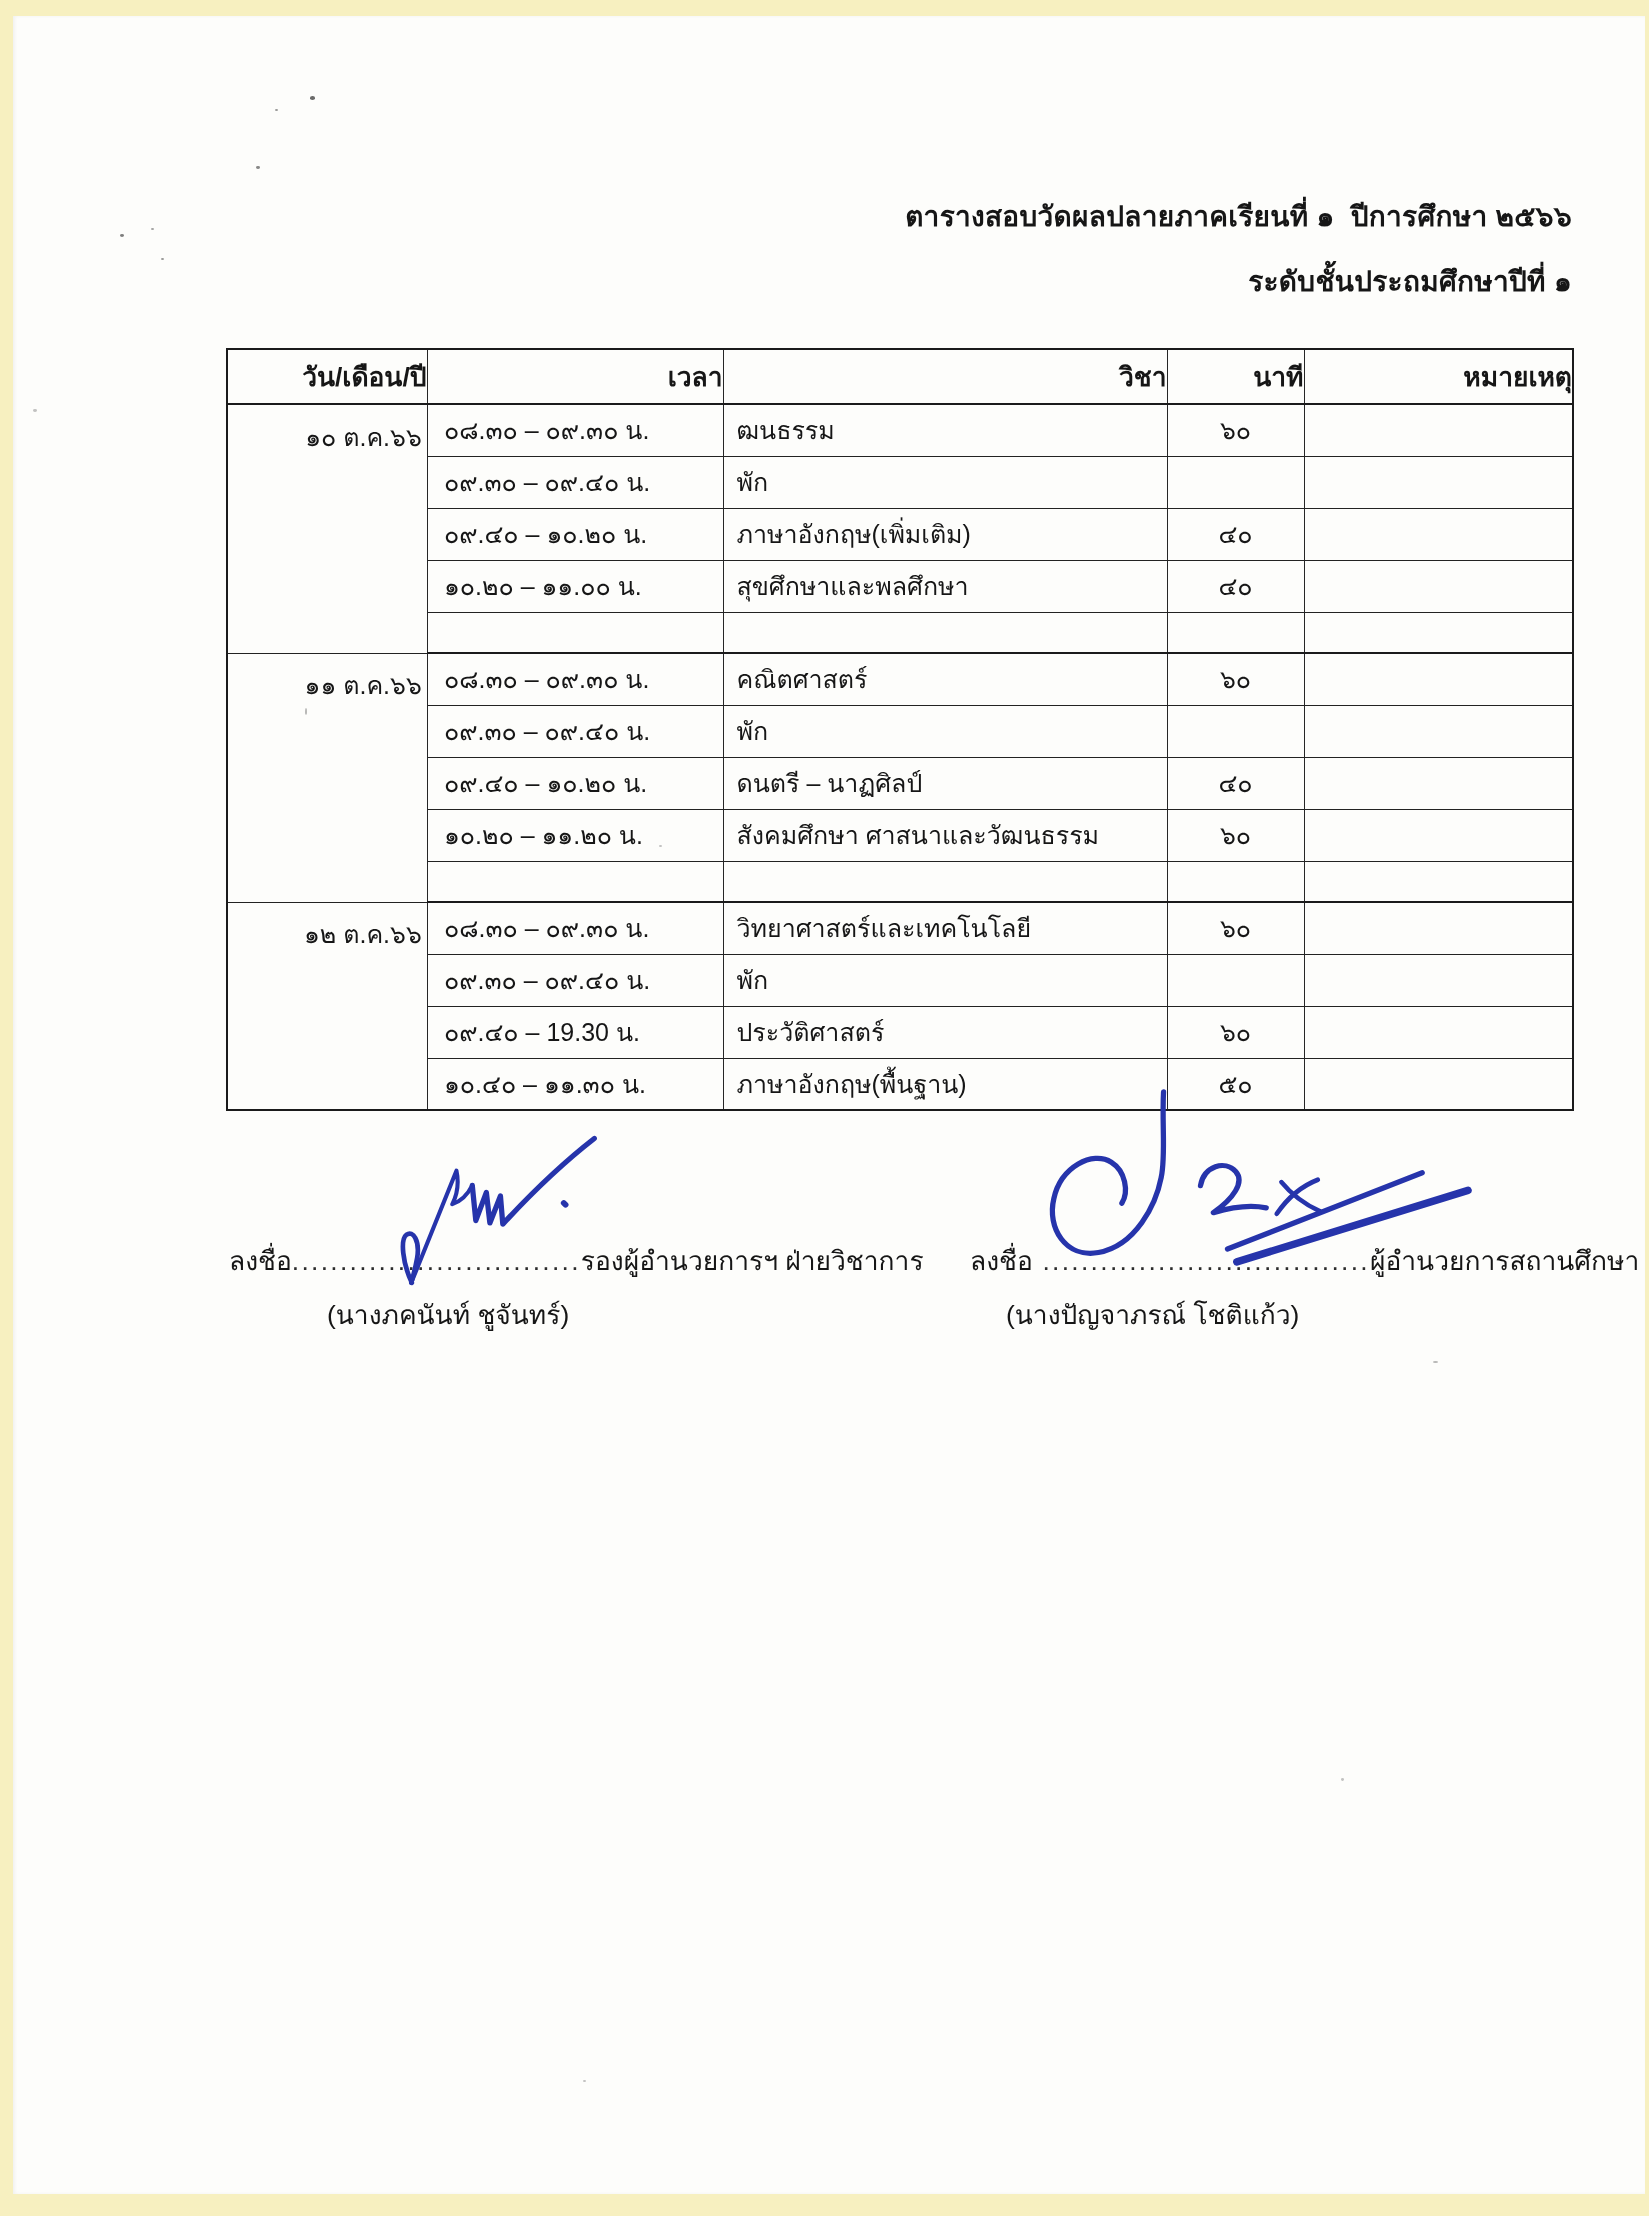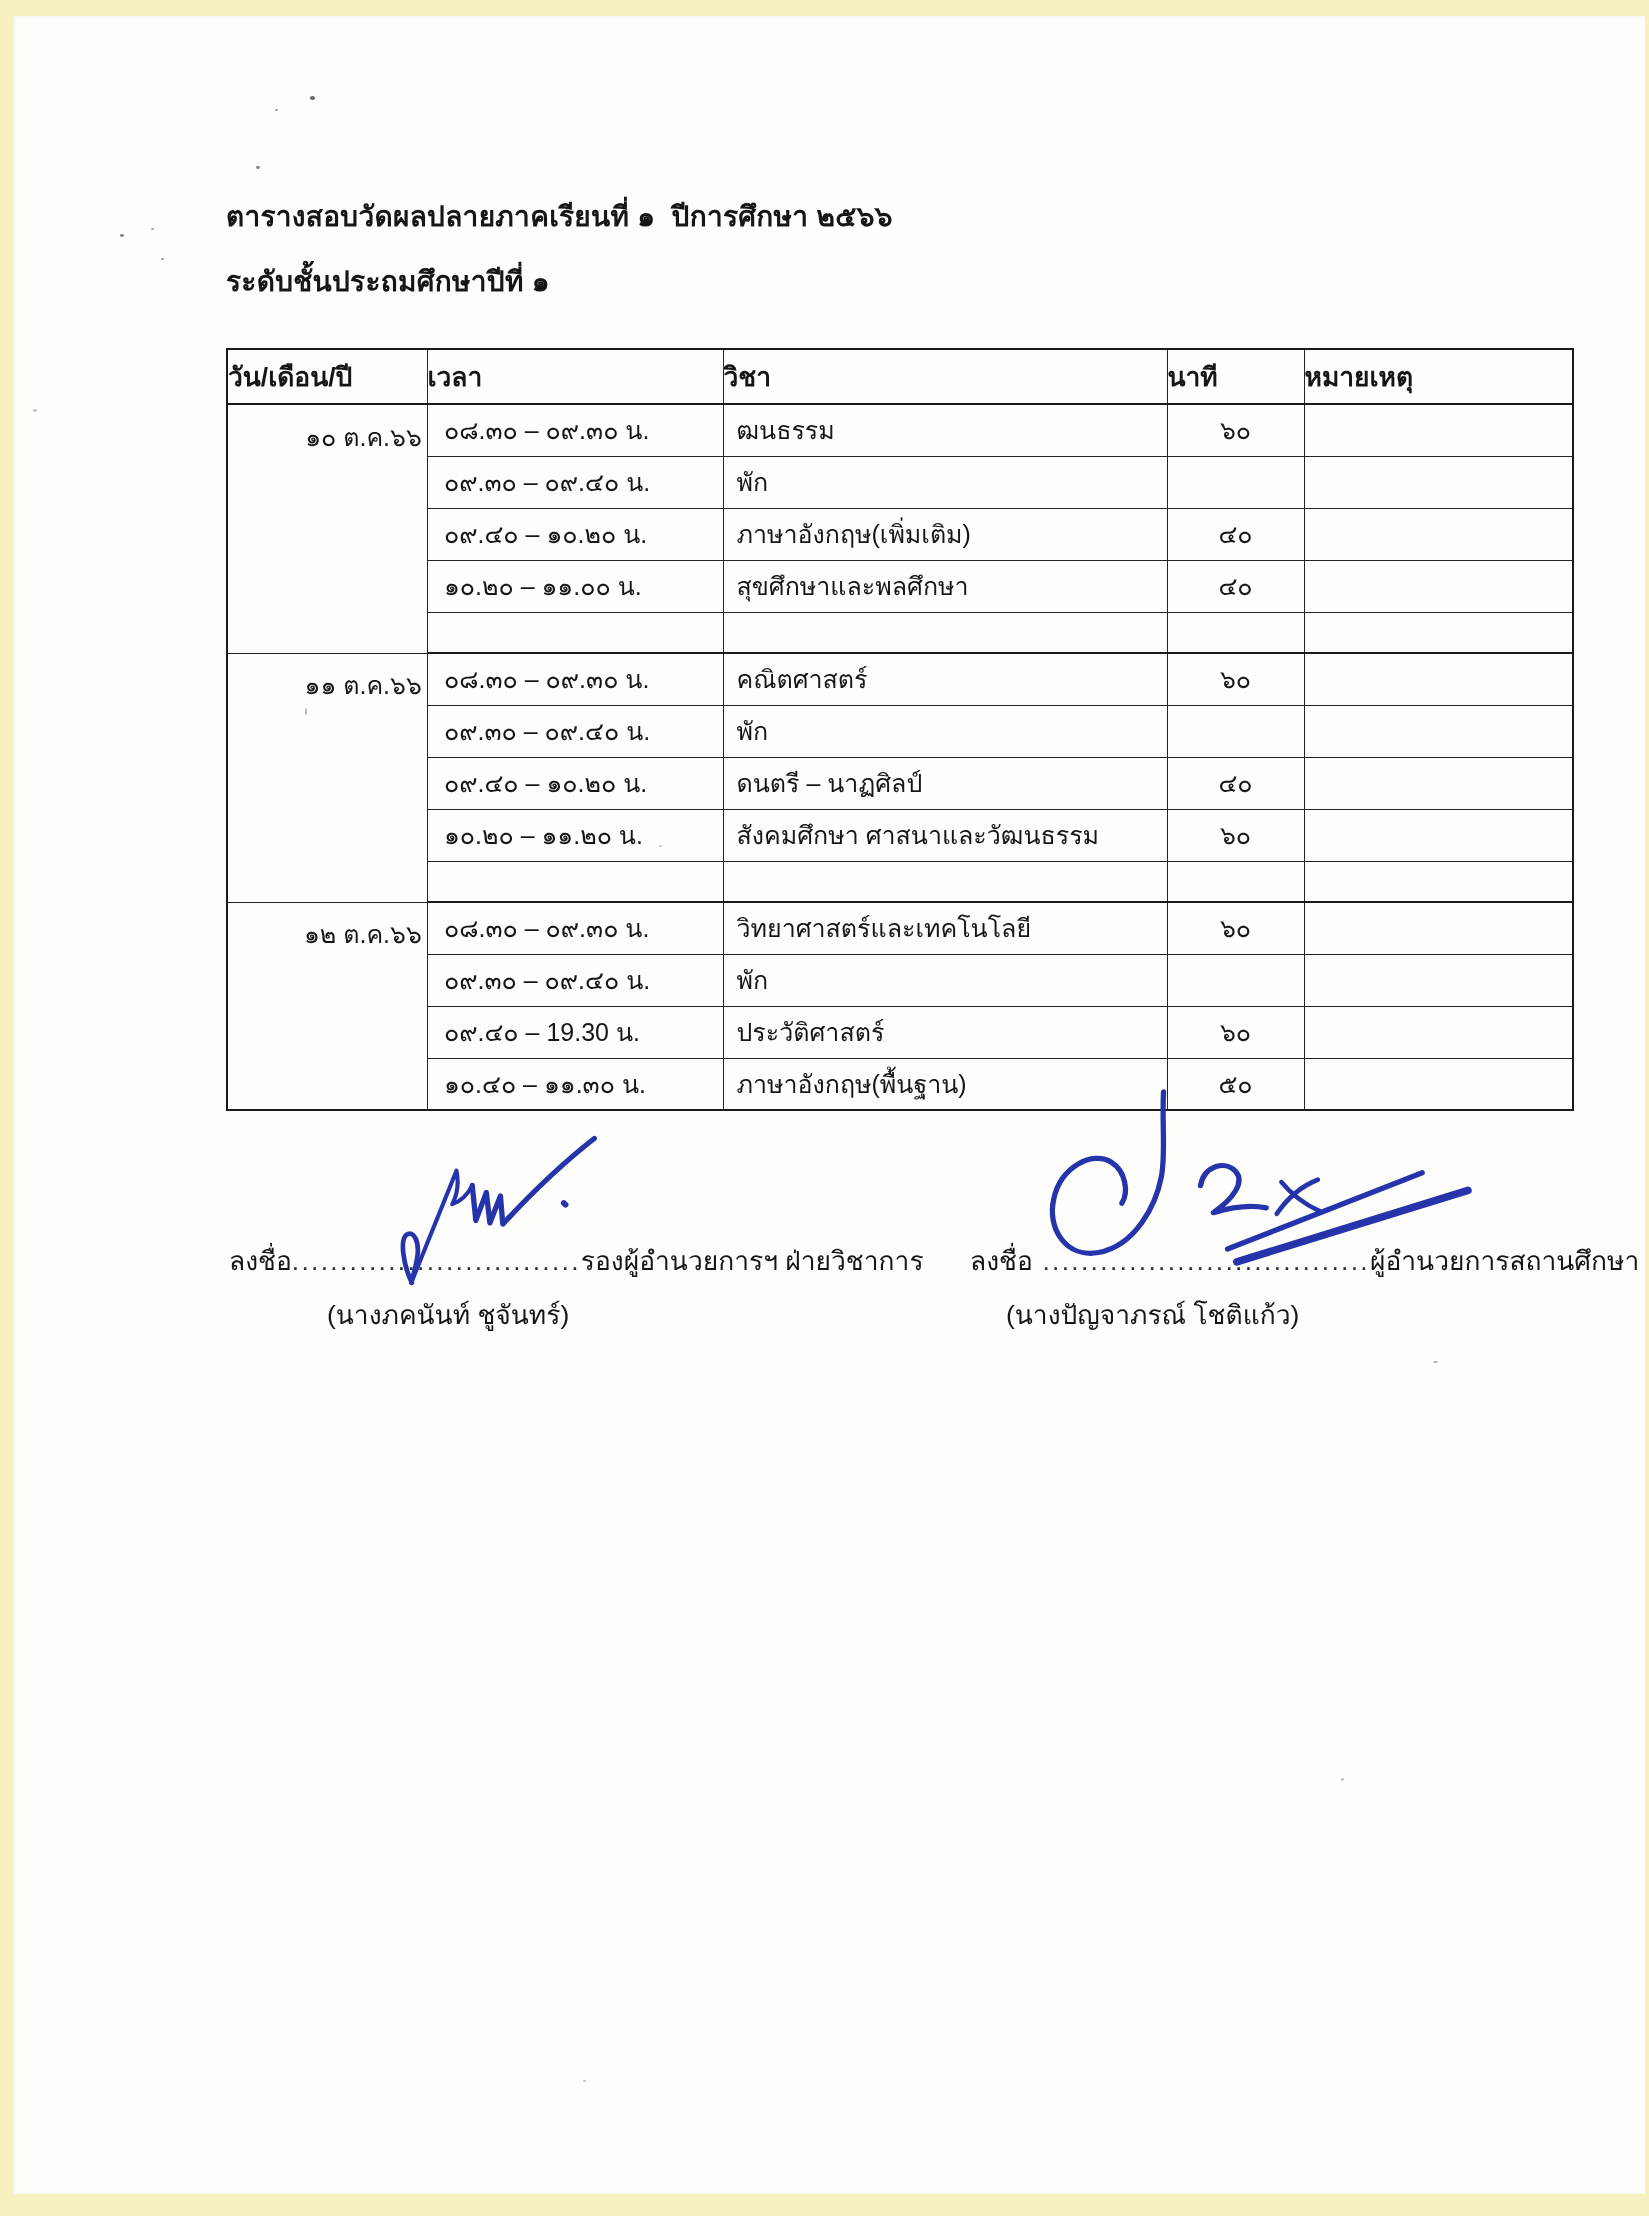--- a/index.html
+++ b/index.html
@@ -9,38 +9,38 @@
     font-family:"Liberation Sans","DejaVu Sans",sans-serif;
     color:var(--ink-text,#161616);
     -webkit-font-smoothing:antialiased;
   }
   .paper{
     position:absolute;left:13px;top:16.4px;right:5.3px;bottom:22px;
     background:var(--paper,#fdfdfb);
     box-shadow:inset 1.8px 0 3.5px rgba(0,0,0,.05);
   }
   .title{
-    position:absolute;left:226px;width:1346px;text-align:left;
+    position:absolute;left:226px;width:1346px;text-align:right;
     font-size:28px;font-weight:700;letter-spacing:0.3px;white-space:pre;
   }
   .title.l1{top:194px;}
   .title.l2{top:259px;}
   table.sched{
     position:absolute;left:226px;top:348px;width:1346px;
     border-collapse:collapse;table-layout:fixed;
     font-size:25px;
   }
   table.sched{border:2.9px solid #1b1b1b;}
   .sched th,.sched td{
     border-left:1.2px solid #262626;border-right:1.2px solid #262626;
     border-top:1.8px solid #222;border-bottom:1.8px solid #222;
     padding:0;vertical-align:middle;overflow:hidden;white-space:nowrap;
   }
   .sched thead th{
-    height:53px;font-weight:700;font-size:26.4px;text-align:left;
+    height:53px;font-weight:700;font-size:26.4px;text-align:right;
     border-bottom:2.9px solid #1b1b1b;
   }
   .sched tr.row{height:52px;}
   .sched tr.empty{height:41px;}
   .sched tr.block-end td{border-bottom:2.9px solid #1b1b1b;}
   td.date{vertical-align:top;padding:11.7px 4.7px 0 21px;text-align:right;}
   td.time{padding-left:16.4px;}
   td.subject{padding-left:13px;}
   td.minutes{text-align:center;}
   .sig-line{position:absolute;top:1240px;font-size:26.4px;white-space:nowrap;}

